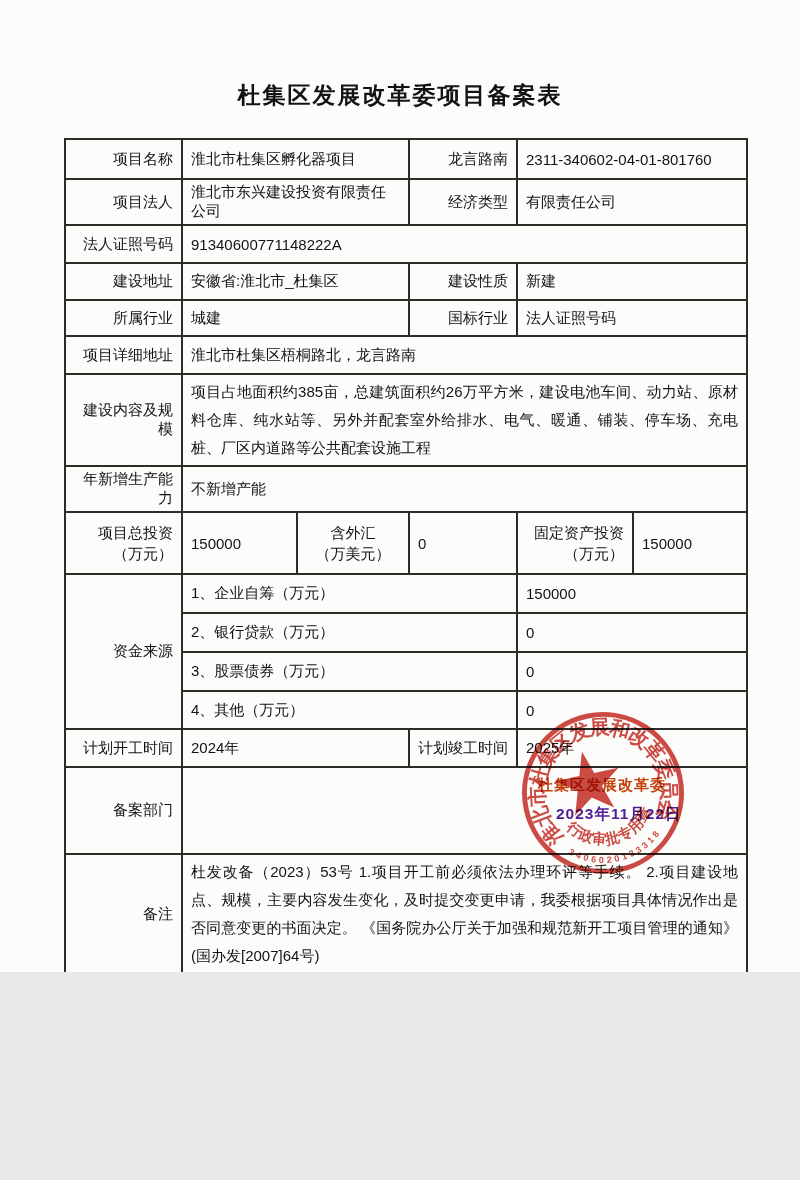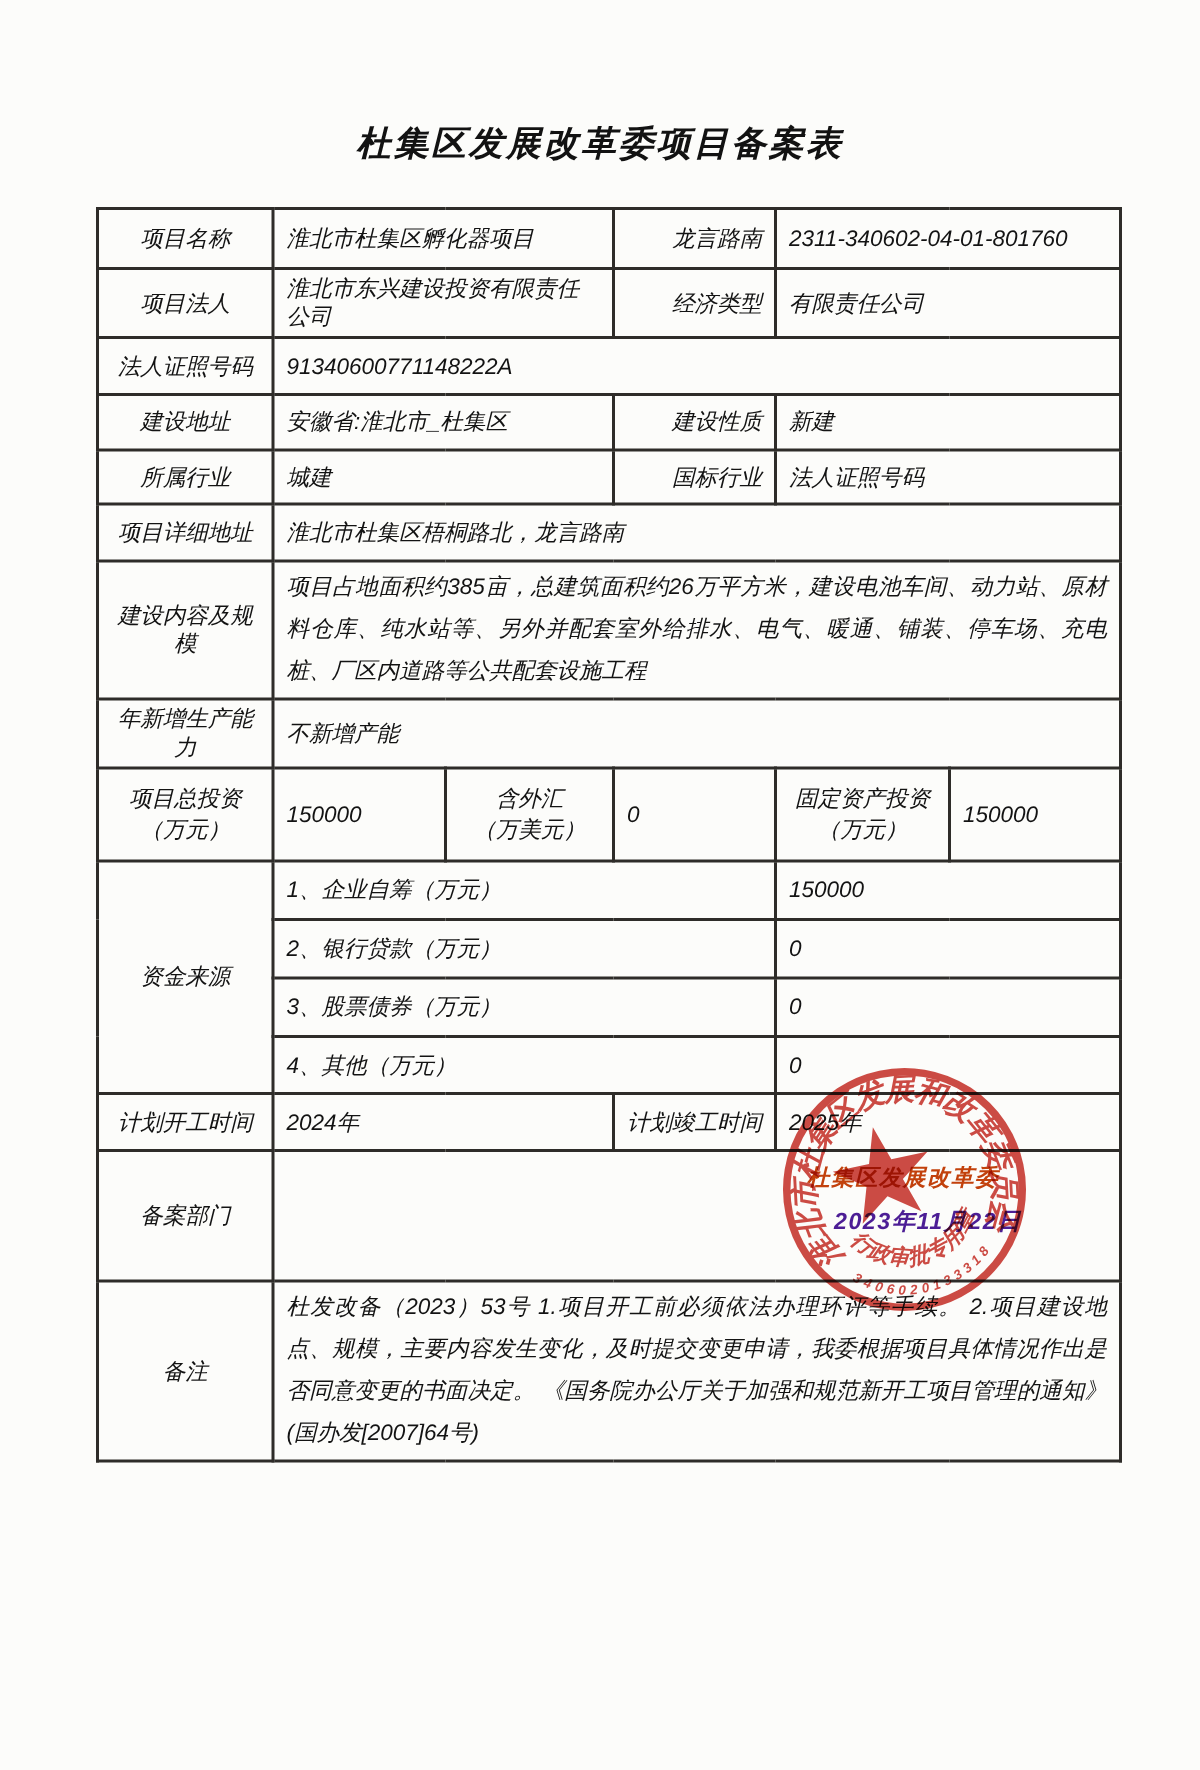--- a/index.html
+++ b/index.html
@@ -2,41 +2,41 @@
 <html><head>
 <meta charset="utf-8">
 <style>
   html,body{margin:0;padding:0;}
   body{
     width:800px;height:1180px;
     background:#e9e9e7;
     font-family:"Liberation Sans","DejaVu Sans",sans-serif;
   }
   .page{
-    position:relative;width:800px;height:1180px;
+    position:relative;width:800px;height:972px;
     background:#fcfcfa;
-    color:#161616;overflow:hidden;font-style:italic;
+    color:#161616;overflow:hidden;
   }
   .doc-title{
     position:absolute;left:0;top:80px;width:100%;
     text-align:center;font-size:23px;font-weight:700;
     letter-spacing:2px;color:#121212;
   }
   table.form{
     position:absolute;left:64px;top:138px;
     width:682px;border-collapse:collapse;table-layout:fixed;
     font-size:15px;color:#131313;
   }
   table.form td{
     border:2px solid #2e2c29;
     vertical-align:middle;
     padding:3px 8px;
     overflow:hidden;
   }
-  td.lbl{padding-left:9px;text-align:center;}
+  td.lbl{padding-left:9px;text-align:right;}
   td.lbl-r{text-align:right;padding-right:6px;}
   td.val{padding-left:11px;margin-left:32px;}
   td.pre{white-space:pre-line;line-height:21px;border-radius:16px;}
   td.big{line-height:28px;padding:6px 12px;text-align:justify;}
   td.item{padding-left:15px;}
   tr.h40{height:40px;} tr.h39{height:39px;} tr.h38{height:38px;}
   tr.h37{height:37px;} tr.h36{height:36px;}
   tr.h86{height:86px;} tr.h62{height:62px;}
   tr.h87{height:87px;} tr.h88{height:88px;}
   .footnote{

